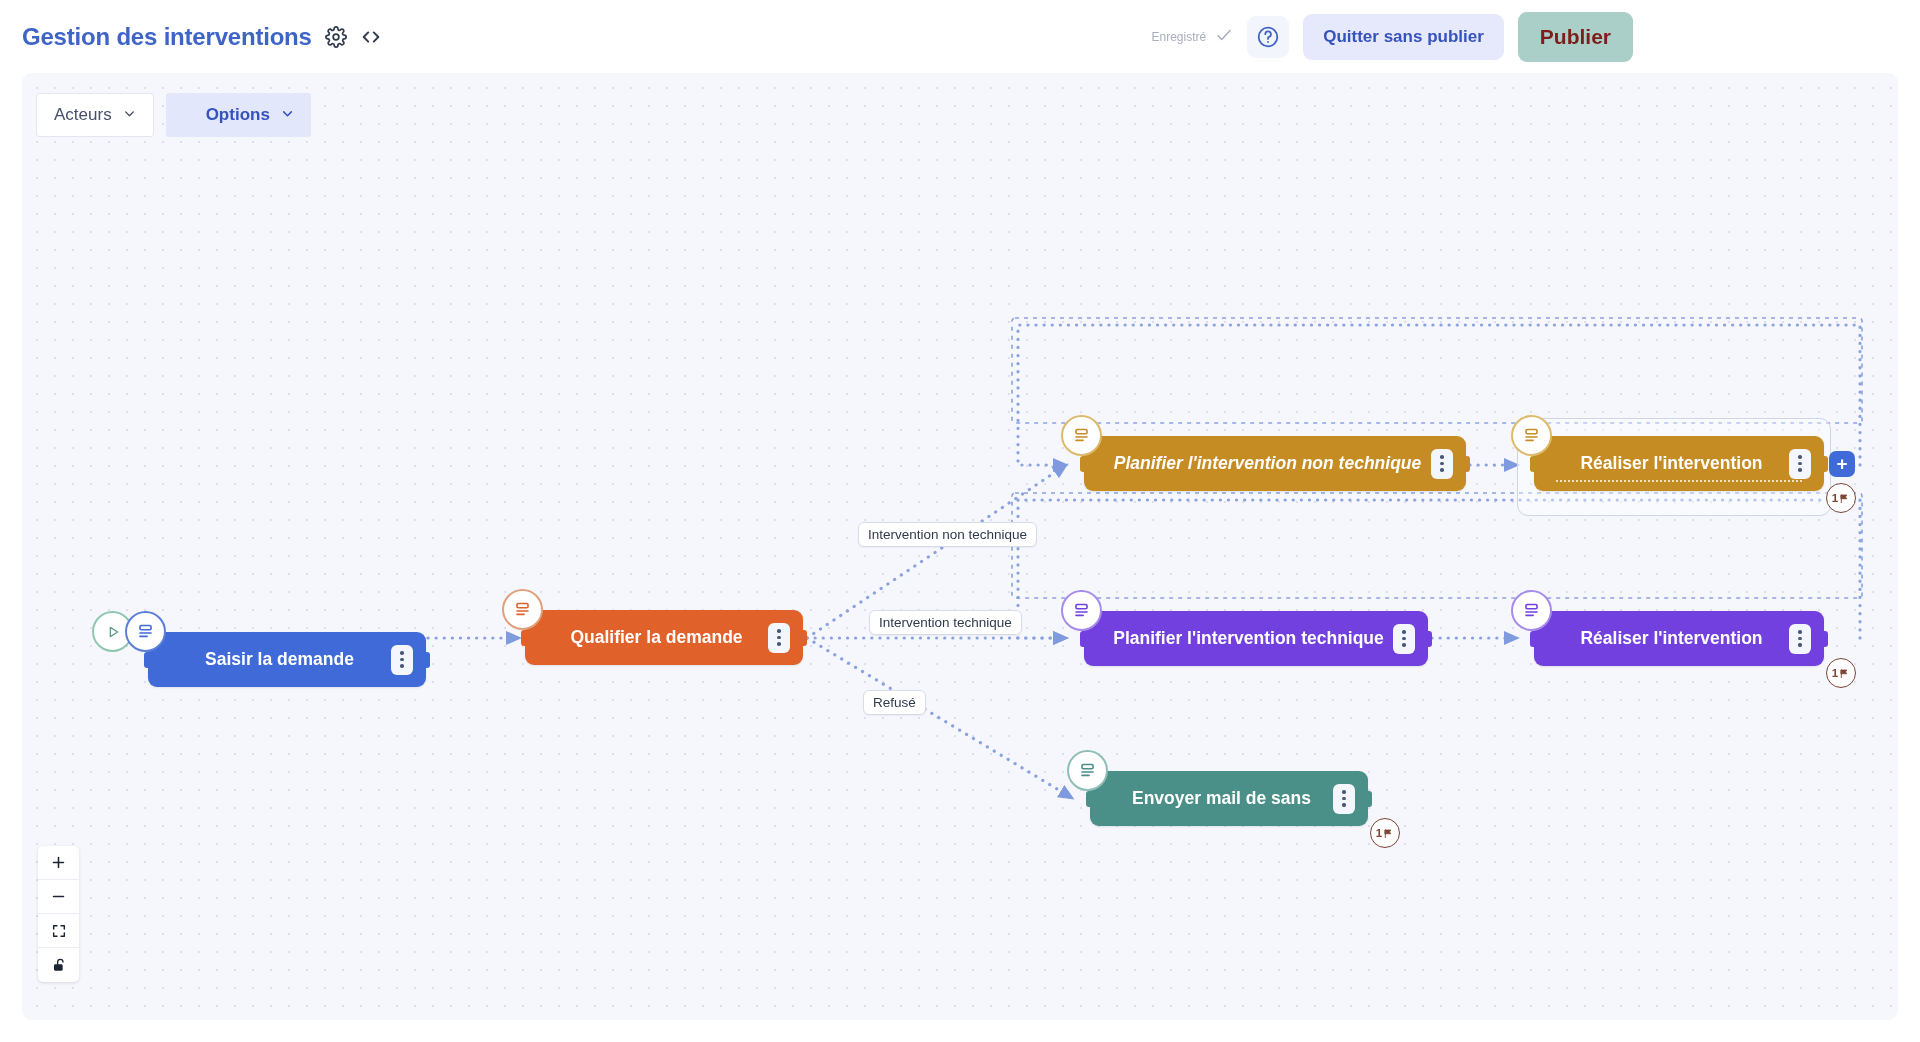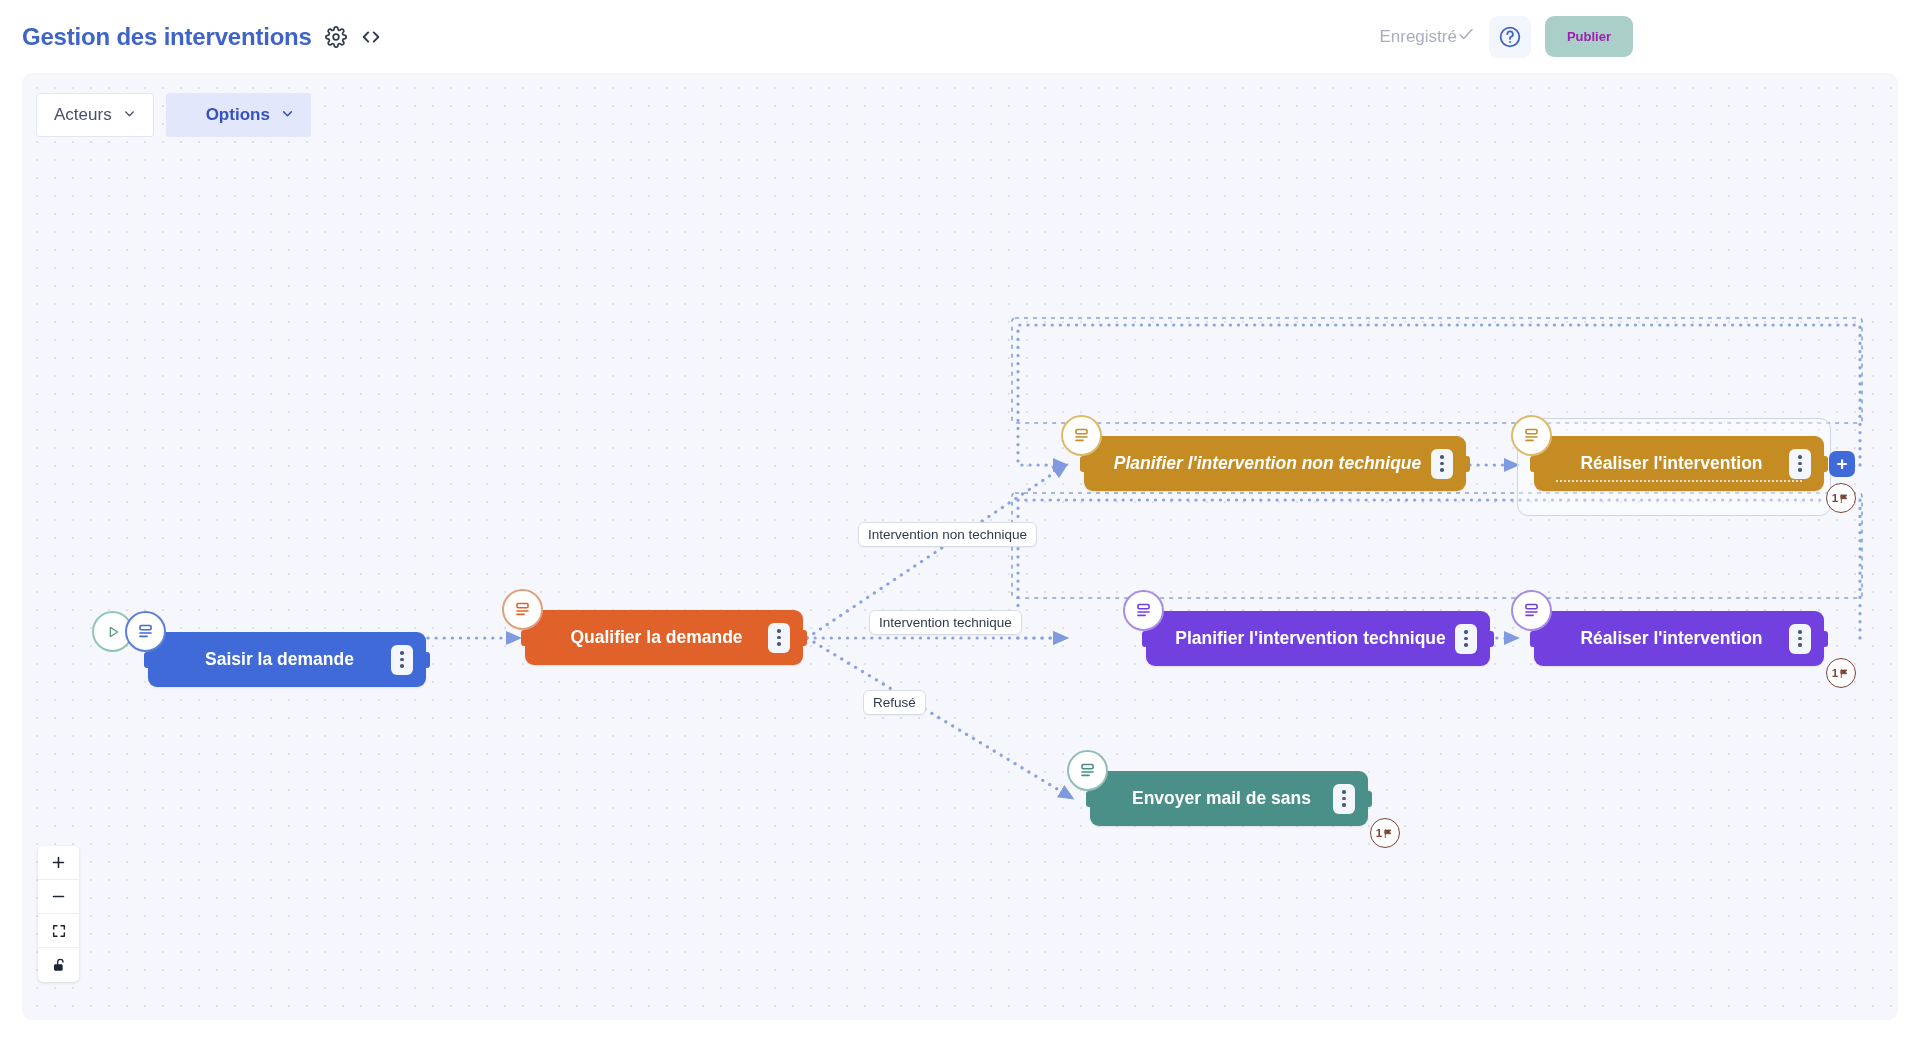--- a/index.html
+++ b/index.html
@@ -16,35 +16,35 @@
     background:#ffffff; display:flex; align-items:center;
     padding:0 22px; z-index:50;
   }
   .title-wrap { display:flex; align-items:center; gap:13px; }
   .app-title {
     font-size:24px; font-weight:bold; color:#3f64c8; letter-spacing:-0.2px;
   }
   .hdr-icon { color:#2f3a4c; display:flex; align-items:center; }
   .hdr-right { margin-left:auto; display:flex; align-items:center; gap:14px; }
   .saved-chip {
-    display:flex; align-items:center; 
-    color:#a8aebd; font-size:17px;
+    display:flex; align-items:center; gap:9px;
+    color:#a8aebd; font-size:12px;
   }
   .help-btn {
     width:42px; height:42px; border-radius:9px; background:#f3f5fd;
     display:flex; align-items:center; justify-content:center;
     color:#3f64c8; cursor:pointer;
   }
   .btn-outline-soft {
     background:#e5e9fb; color:#3552bd; font-weight:bold; font-size:17px;
     padding:13px 20px; border-radius:9px; border:none; cursor:pointer;
     font-family:"Liberation Sans", sans-serif; white-space:nowrap;
   }
   .btn-publish {
-    background:#a9cfc8; color:#a21caf; font-weight:bold; font-size:13px;
+    background:#a9cfc8; color:#7f1d1d; font-weight:bold; font-size:21px;
     padding:13px 22px; border-radius:9px; border:none; cursor:pointer;
     font-family:"Liberation Sans", sans-serif; white-space:nowrap;
   }
 
   
   .canvas-frame {
     position:absolute; left:22px; top:73px;
     width:1876px; height:947px;
     border-radius:10px;
     background-color:#f6f7fc;
@@ -181,20 +181,21 @@
           </svg>
       </span>
     </div>
     <div class="help-btn">
       <svg width="24" height="24" viewBox="0 0 24 24" fill="none" stroke="#3f64c8" stroke-width="1.8">
         <circle cx="12" cy="12" r="9.3"></circle>
         <path d="M9.3 9.2a2.8 2.8 0 1 1 3.6 2.7c-.6.2-.9.8-.9 1.4v.6" stroke-linecap="round"></path>
         <circle cx="12" cy="17" r="0.95" fill="#3f64c8" stroke="none"></circle>
       </svg>
     </div>
+    <button class="btn-outline-soft">Quitter sans publier</button>
     <button class="btn-publish">Publier</button>
   </div>
 </div>
 
 <div class="canvas-frame">
 
   <div class="toolbar">
     <button class="tb-btn tb-acteurs">
       <span>Acteurs</span>
       <span>
@@ -325,21 +326,21 @@
     <span class="plus-btn">+</span>
     <span class="flag-badge">
       <span>1</span>
       <svg width="11" height="11" viewBox="0 0 24 24" fill="#7b4435" stroke="#7b4435" stroke-width="2" stroke-linecap="round" stroke-linejoin="round">
         <path d="M5 21V4"></path>
           <path d="M5 4.5h12l-3 4 3 4H5z"></path>
       </svg>
     </span>
   </div>
 
-  <div class="node" style="left:1124px; top:538px; width:344px; background:#7340e0;">
+  <div class="node" style="left:1062px; top:538px; width:344px; background:#7340e0;">
     <span class="nub l" style="background:#7340e0;"></span>
     <span class="nub r" style="background:#7340e0;"></span>
     <div class="doc-badge" style="border-color:#a68bea;">
       <svg width="19" height="19" viewBox="0 0 24 24" fill="none" stroke="#7340e0" stroke-width="2" stroke-linecap="round">
         <rect x="5" y="4.5" width="14" height="5.2" rx="1.6"></rect>
           <line x1="5" y1="13.8" x2="19" y2="13.8"></line>
           <line x1="5" y1="18.2" x2="14" y2="18.2"></line>
       </svg>
     </div>
     <span class="label">Planifier l'intervention technique</span>

